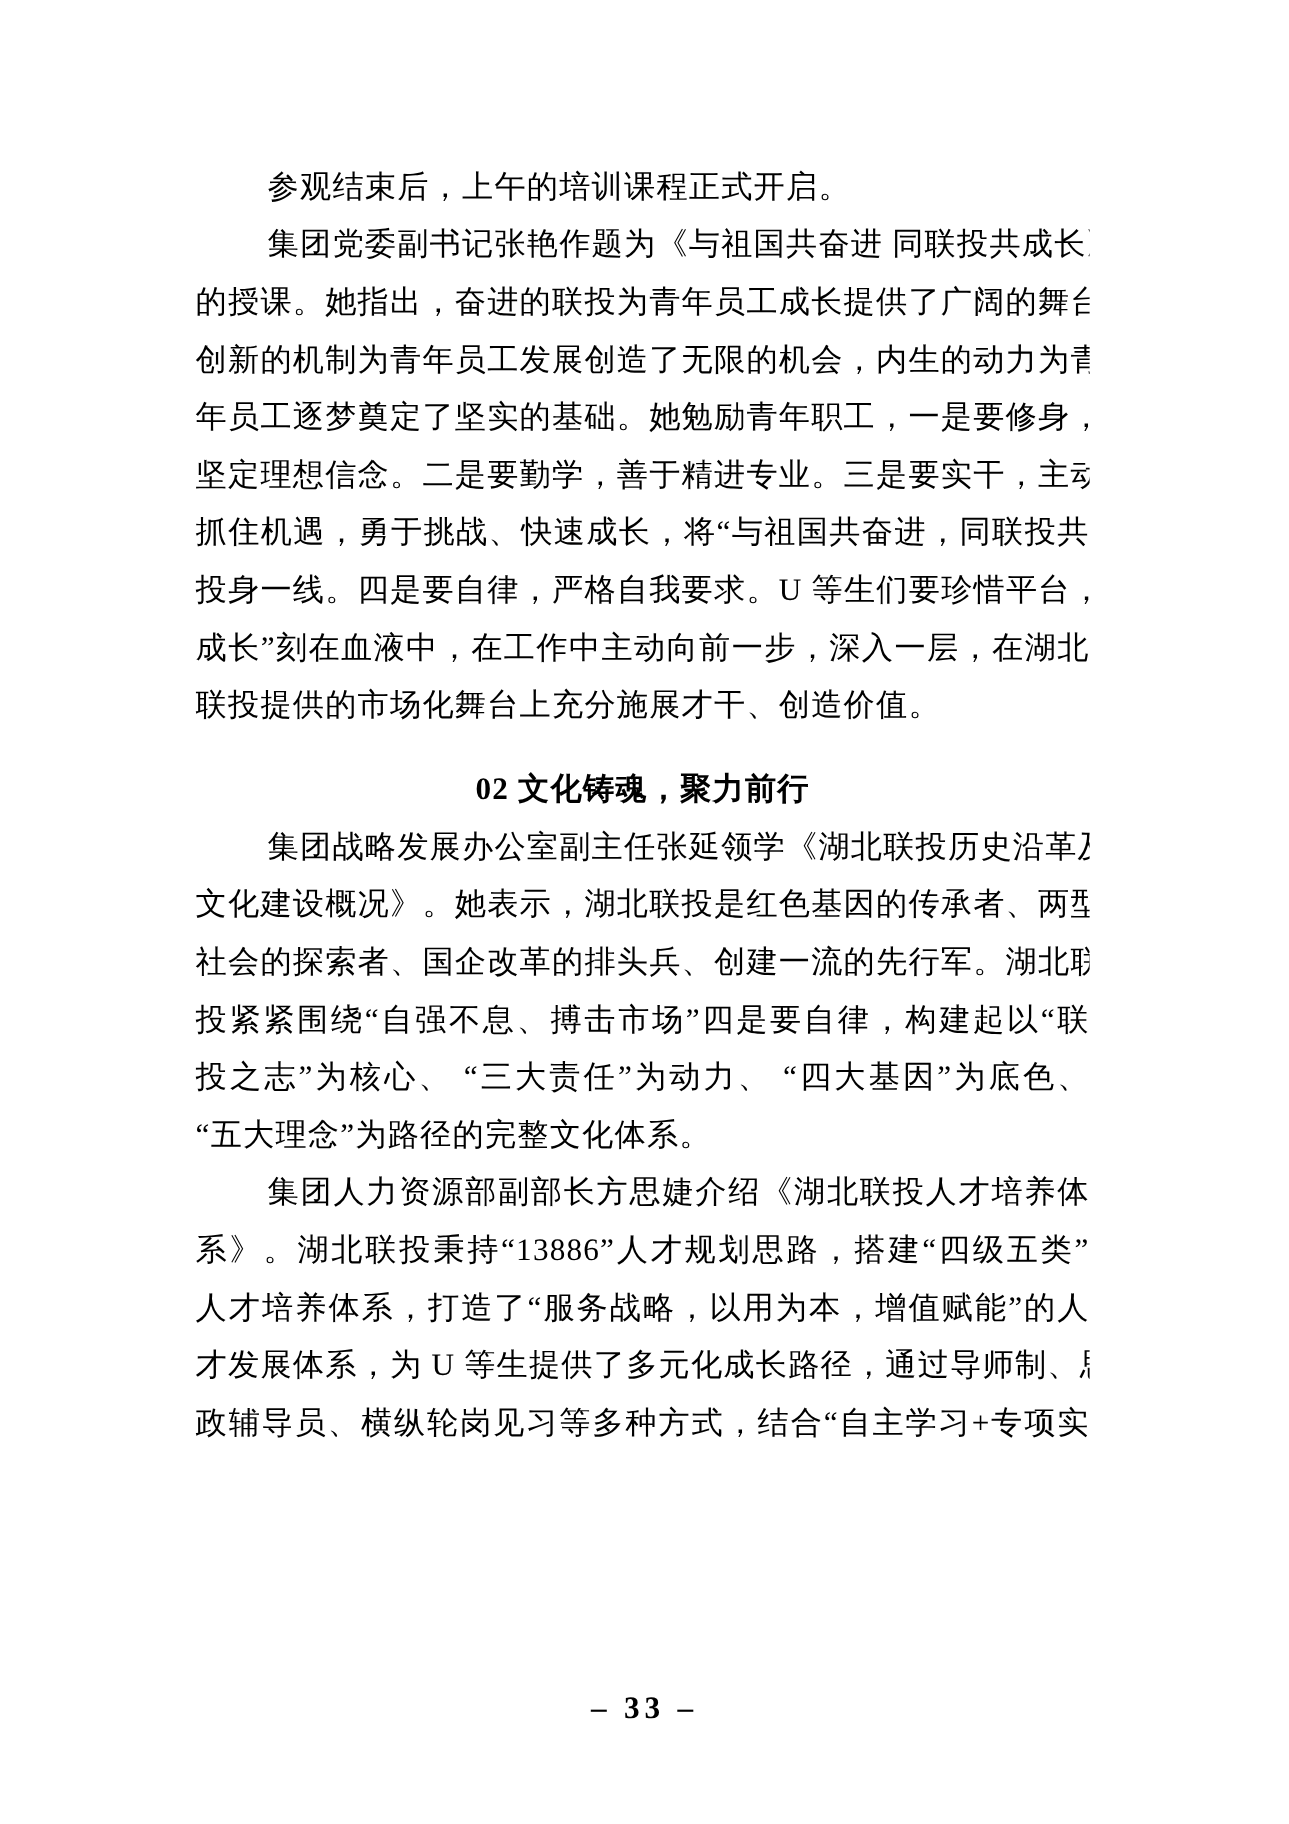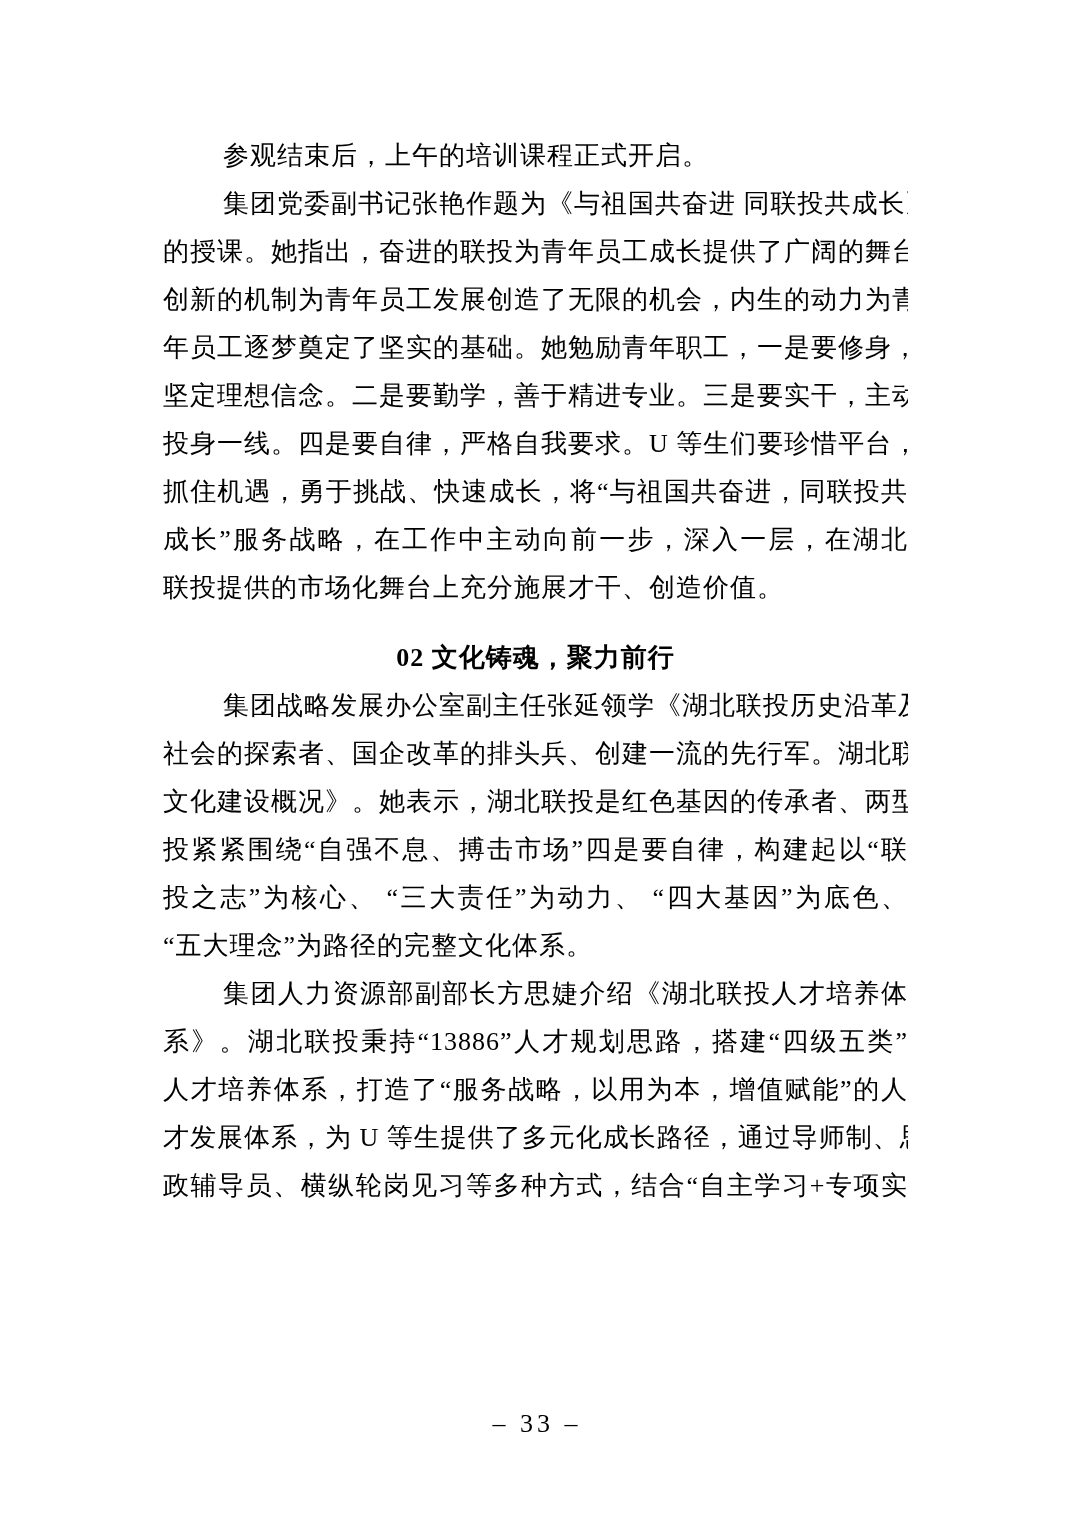--- a/index.html
+++ b/index.html
@@ -40,48 +40,48 @@
   }
   .footer {
     position: absolute;
     left: 0;
     right: 0;
     top: 1404px;
     text-align: center;
     font-size: 26px;
     line-height: 40px;
   }
-  .footer span { letter-spacing: 4px; }
+  .footer span { letter-spacing: 4px; font-weight: bold; }
 </style>
 </head>
 <body>
 
 <div class="page">
   <div class="content" id="doc-content">
       <div class="block-paragraph">
         <div class="line indent">参观结束后，上午的培训课程正式开启。</div>
       </div>
       <div class="block-paragraph">
         <div class="line indent fill">集团党委副书记张艳作题为《与祖国共奋进 同联投共成长》</div>
         <div class="line fill">的授课。她指出，奋进的联投为青年员工成长提供了广阔的舞台，</div>
         <div class="line fill">创新的机制为青年员工发展创造了无限的机会，内生的动力为青</div>
         <div class="line fill">年员工逐梦奠定了坚实的基础。她勉励青年职工，一是要修身，</div>
         <div class="line fill">坚定理想信念。二是要勤学，善于精进专业。三是要实干，主动</div>
+        <div class="line fill">抓住机遇，勇于挑战、快速成长，将“与祖国共奋进，同联投共</div>
         <div class="line fill">投身一线。四是要自律，严格自我要求。U 等生们要珍惜平台，</div>
-        <div class="line fill">抓住机遇，勇于挑战、快速成长，将“与祖国共奋进，同联投共</div>
-        <div class="line fill">成长”服务战略，在工作中主动向前一步，深入一层，在湖北</div>
+        <div class="line fill">成长”刻在血液中，在工作中主动向前一步，深入一层，在湖北</div>
         <div class="line">联投提供的市场化舞台上充分施展才干、创造价值。</div>
       </div>
       <div class="block-heading">
         <div class="line">02 文化铸魂，聚力前行</div>
       </div>
       <div class="block-paragraph">
         <div class="line indent fill">集团战略发展办公室副主任张延领学《湖北联投历史沿革及</div>
+        <div class="line fill">文化建设概况》。她表示，湖北联投是红色基因的传承者、两型</div>
         <div class="line fill">社会的探索者、国企改革的排头兵、创建一流的先行军。湖北联</div>
-        <div class="line fill">文化建设概况》。她表示，湖北联投是红色基因的传承者、两型</div>
         <div class="line fill">投紧紧围绕“自强不息、搏击市场”四是要自律，构建起以“联</div>
         <div class="line fill">投之志”为核心、 “三大责任”为动力、 “四大基因”为底色、</div>
         <div class="line">“五大理念”为路径的完整文化体系。</div>
       </div>
       <div class="block-paragraph">
         <div class="line indent fill">集团人力资源部副部长方思婕介绍《湖北联投人才培养体</div>
         <div class="line fill">系》。湖北联投秉持“13886”人才规划思路，搭建“四级五类”</div>
         <div class="line fill">人才培养体系，打造了“服务战略，以用为本，增值赋能”的人</div>
         <div class="line fill">才发展体系，为 U 等生提供了多元化成长路径，通过导师制、思</div>
         <div class="line fill">政辅导员、横纵轮岗见习等多种方式，结合“自主学习+专项实</div>

